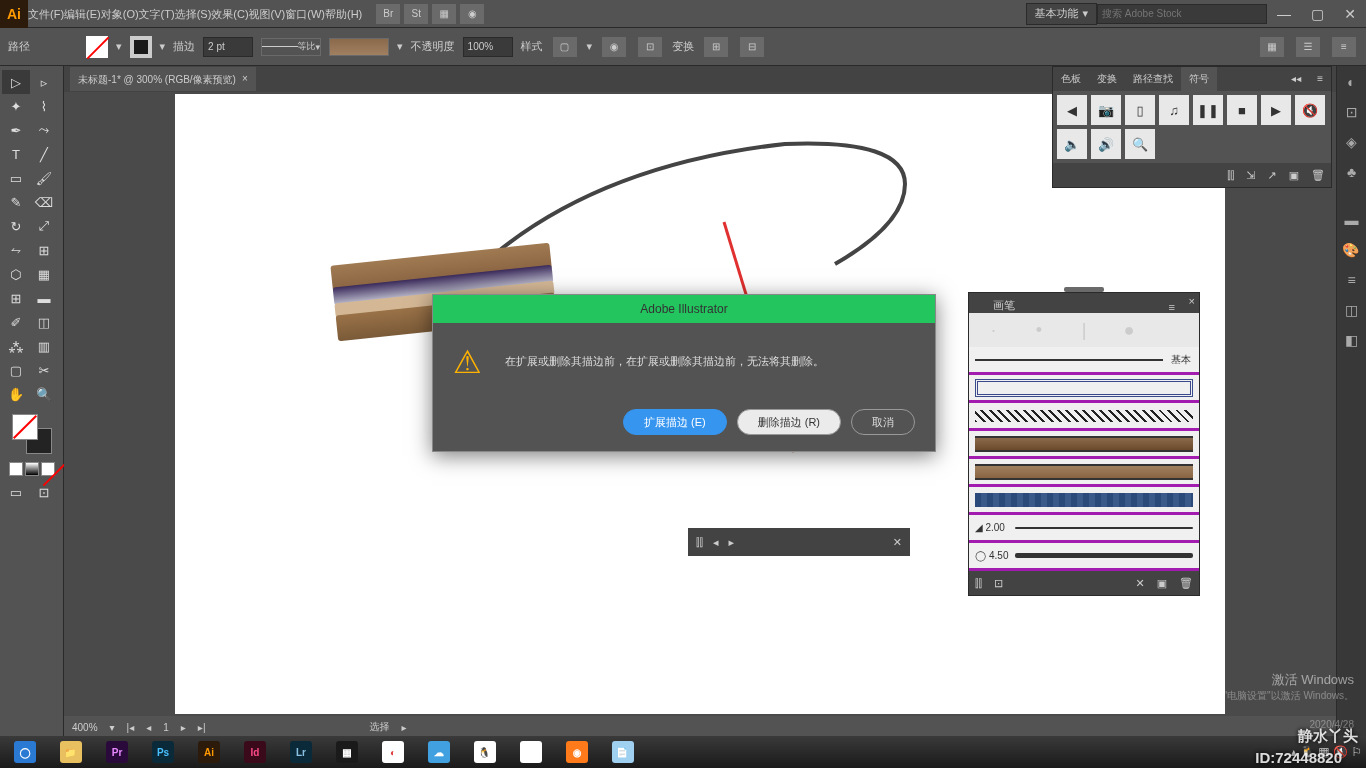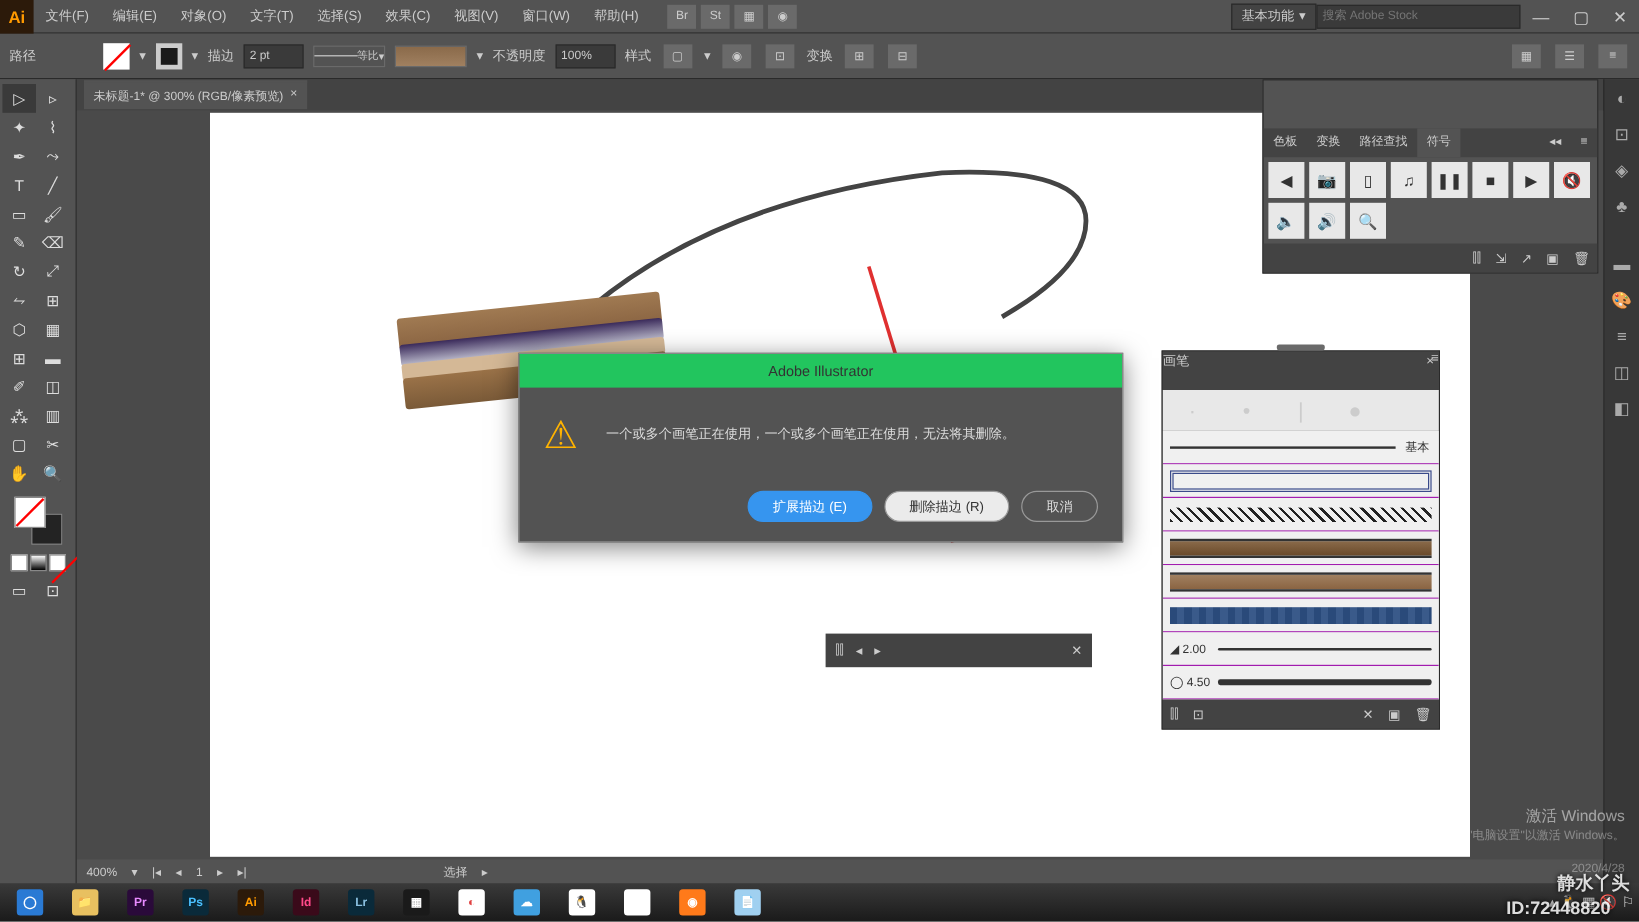--- a/index.html
+++ b/index.html
@@ -1,19 +1,19 @@
 <!DOCTYPE html>
 <html><head>
 <meta charset="utf-8">
 <style>
 * { margin: 0; padding: 0; box-sizing: border-box; user-select: none; }
 body { width: 1366px; height: 768px; background: #4a4a4a; font-family: "Microsoft YaHei", sans-serif; font-size: 11px; color: #ccc; overflow: hidden; position: relative; }
 .menubar { height: 28px; background: #535353; display: flex; align-items: center; border-bottom: 1px solid #2a2a2a; }
 .ai-logo { width: 28px; height: 28px; background: #2c1a0a; color: #ff9a00; display: flex; align-items: center; justify-content: center; font-weight: bold; font-size: 14px; }
-.menu-item { padding: 0 10px; height: 28px; line-height: 28px; cursor: pointer; }
+.menu-item { padding: 0 0; height: 28px; line-height: 28px; cursor: pointer; }
 .menu-spacer { flex: 1; }
 .menu-small-btn { width: 24px; height: 20px; background: #6a6a6a; margin: 0 2px; display: flex; align-items: center; justify-content: center; font-size: 10px; cursor: pointer; }
 .search-box { width: 170px; height: 20px; background: #3a3a3a; border: 1px solid #2a2a2a; padding: 0 4px; font-size: 10px; color: #888; }
 .win-ctrl { padding: 0 10px; font-size: 14px; }
 .controlbar { height: 38px; background: #535353; display: flex; align-items: center; padding: 0 8px; border-bottom: 1px solid #2a2a2a; gap: 8px; }
 .ctrl-label { font-size: 11px; color: #ccc; }
 .swatch-diag { width: 24px; height: 24px; background: white; position: relative; }
 .swatch-diag::after { content: ''; position: absolute; width: 30px; height: 2px; background: red; transform: rotate(-45deg); top: 11px; left: -3px; }
 .ctrl-input { width: 50px; height: 20px; background: #3a3a3a; border: 1px solid #2a2a2a; color: #ccc; padding: 0 4px; font-size: 10px; }
 .main-area { display: flex; height: 672px; }
@@ -29,32 +29,32 @@
 .cm { width: 14px; height: 14px; border: 1px solid #888; }
 .canvas-wrap { flex: 1; display: flex; flex-direction: column; }
 .doc-tab { height: 26px; background: #434343; display: flex; align-items: center; padding: 0 6px; }
 .tab { background: #535353; padding: 4px 8px; font-size: 10px; border-top: 2px solid #535353; display: flex; align-items: flex-start; gap: 6px; }
 .canvas { flex: 1; background: #4a4a4a; display: flex; align-items: center; justify-content: center; position: relative; overflow: hidden; }
 .artboard { width: 1050px; height: 620px; background: white; position: relative; }
 .statusbar { height: 22px; background: #535353; display: flex; align-items: center; padding: 0 8px; gap: 12px; font-size: 10px; }
 .right-dock { width: 30px; background: #383838; padding: 4px 2px; display: flex; flex-direction: column; gap: 6px; align-items: center; border-left: 1px solid #2a2a2a; }
 .dock-btn { width: 24px; height: 24px; display: flex; align-items: center; justify-content: center; color: #aaa; font-size: 14px; cursor: pointer; }
 .panel-top { position: absolute; top: 66px; right: 34px; width: 280px; background: #535353; border: 1px solid #2a2a2a; }
-.panel-tabs { display: flex; background: #434343; height: 24px; align-items: center; font-size: 10px; margin-top: 40px; }
+.panel-tabs { display: flex; background: #434343; height: 24px; align-items: center; font-size: 10px; }
 .panel-tab { padding: 0 8px; height: 24px; line-height: 24px; cursor: pointer; }
 .panel-tab.active { background: #535353; }
 .symbol-grid { display: flex; flex-wrap: wrap; padding: 4px; gap: 4px; }
 .sym-btn { width: 30px; height: 30px; background: #e8e8e8; display: flex; align-items: center; justify-content: center; color: #333; font-size: 13px; cursor: pointer; }
 .panel-footer { height: 24px; background: #434343; display: flex; align-items: center; padding: 0 6px; gap: 12px; justify-content: flex-end; }
 .brush-panel { position: absolute; top: 292px; right: 166px; width: 232px; background: #535353; border: 1px solid #2a2a2a; }
-.brush-header { height: 32px; display: flex; align-items: flex-start; padding: 0 0; background: #434343; font-size: 11px; }
+.brush-header { height: 20px; display: flex; align-items: flex-end; padding: 0 24px; background: #434343; font-size: 11px; }
 .brush-dots { display: flex; background: #e8e8e8; padding: 4px; gap: 4px; }
 .bd { flex: 1; height: 26px; display: flex; align-items: center; justify-content: center; font-size: 18px; }
 .brush-list { max-height: 300px; overflow-y: auto; background: #e8e8e8; }
-.brush-item { height: 28px; border-bottom: 1px solid #a21caf; display: flex; align-items: center; padding: 0 6px; background: #f0f0f0; font-size: 10px; color: #333; }
+.brush-item { height: 28px; border-bottom: 3px solid #a21caf; display: flex; align-items: center; padding: 0 6px; background: #f0f0f0; font-size: 10px; color: #333; }
 .brush-item.basic { justify-content: flex-end; padding-right: 8px; }
 .dialog { position: absolute; top: 294px; left: 432px; width: 504px; background: #535353; border: 1px solid #888; box-shadow: 0 4px 20px rgba(0,0,0,0.5); }
 .dialog-title { height: 28px; background: #22c55e; text-align: center; line-height: 28px; color: #333; font-size: 12px; }
 .dialog-body { padding: 20px; display: flex; align-items: center; gap: 16px; }
 .warn-icon { width: 36px; height: 36px; color: #ffb300; font-size: 32px; }
 .dialog-msg { font-size: 11px; color: #ddd; }
 .dialog-buttons { display: flex; justify-content: flex-end; gap: 10px; padding: 10px 20px 16px; }
 .dlg-btn { height: 26px; padding: 0 20px; border-radius: 13px; border: 1px solid #999; background: #535353; color: #ddd; font-size: 11px; cursor: pointer; }
 .dlg-btn.primary { background: #3695ef; border-color: #3695ef; color: white; }
 .dlg-btn.hover { background: #ebebeb; color: #333; }
@@ -351,21 +351,21 @@
     <span>✕</span>
     <span>▣</span>
     <span>🗑</span>
   </div>
 </div>
 
 <div class="dialog">
   <div class="dialog-title">Adobe Illustrator</div>
   <div class="dialog-body">
     <div class="warn-icon">⚠</div>
-    <div class="dialog-msg">一个或多个画笔正在使用，一个或多个画笔正在使用，无法将其删除。</div>
+    <div class="dialog-msg">在扩展或删除其描边前，在扩展或删除其描边前，无法将其删除。</div>
   </div>
   <div class="dialog-buttons">
     <button class="dlg-btn primary">扩展描边 (E)</button>
     <button class="dlg-btn hover">删除描边 (R)</button>
     <button class="dlg-btn">取消</button>
   </div>
 </div>
 
 <div class="watermark-area">
   <div>激活 Windows</div>

